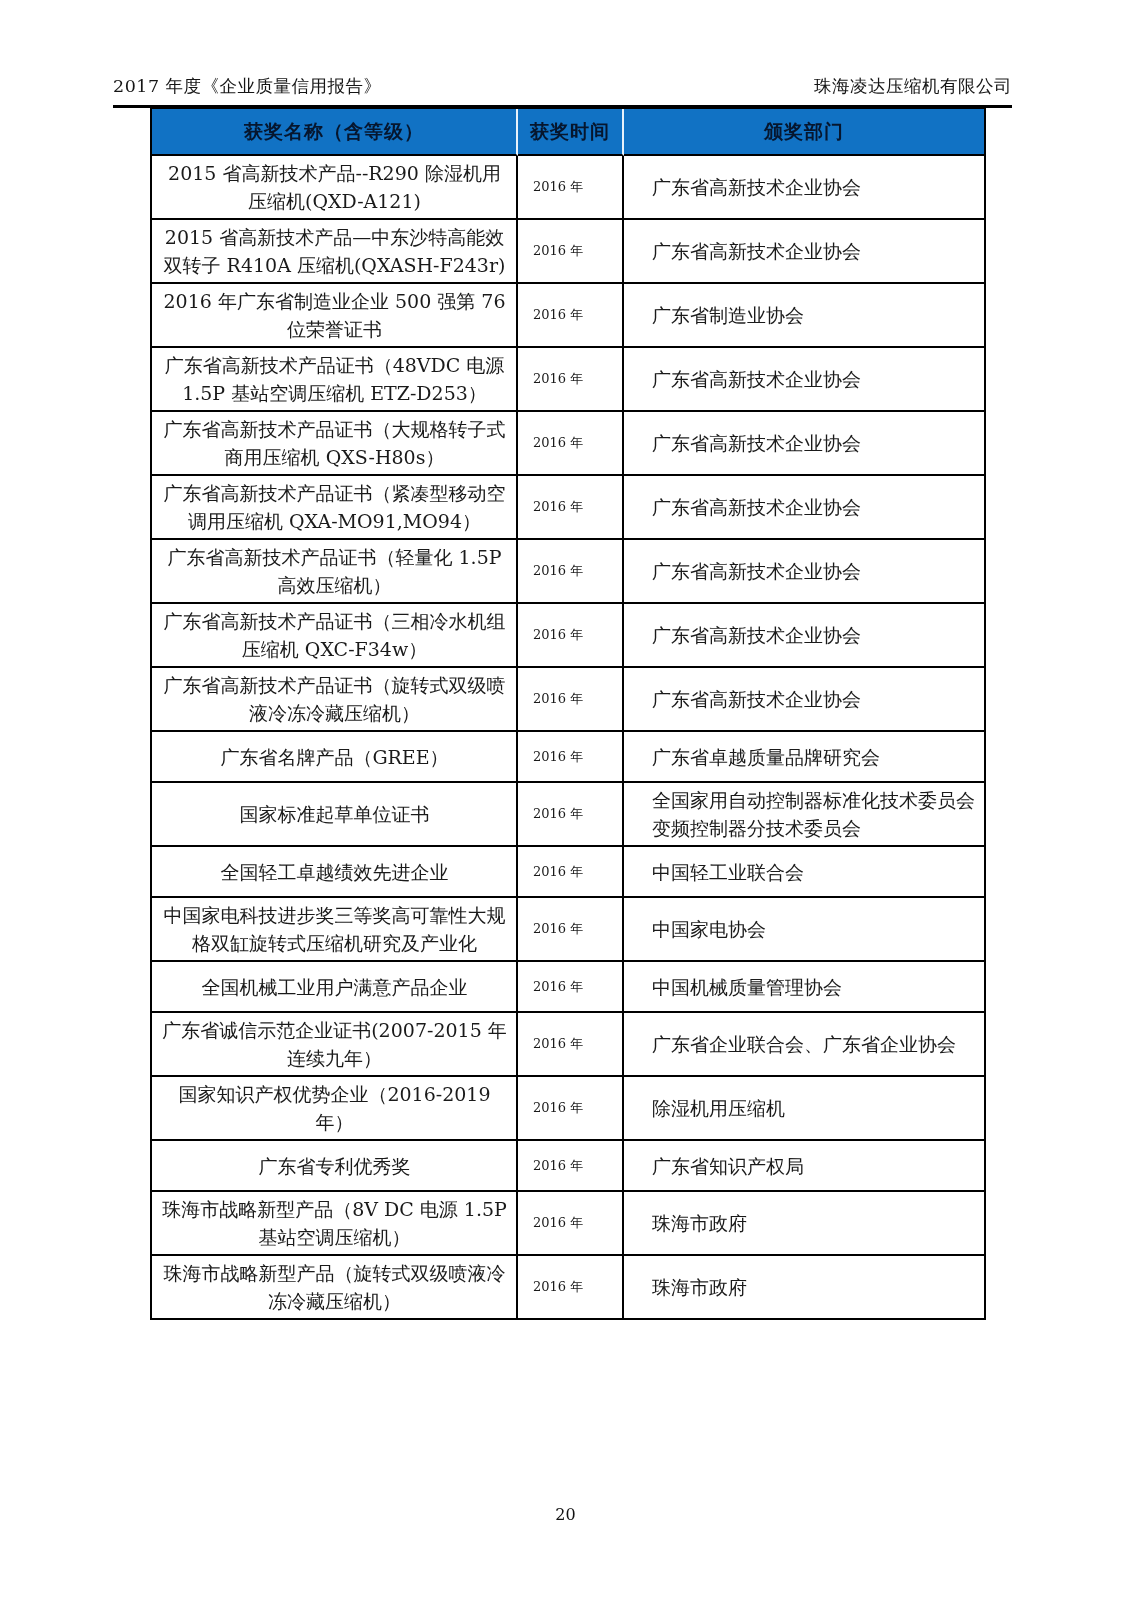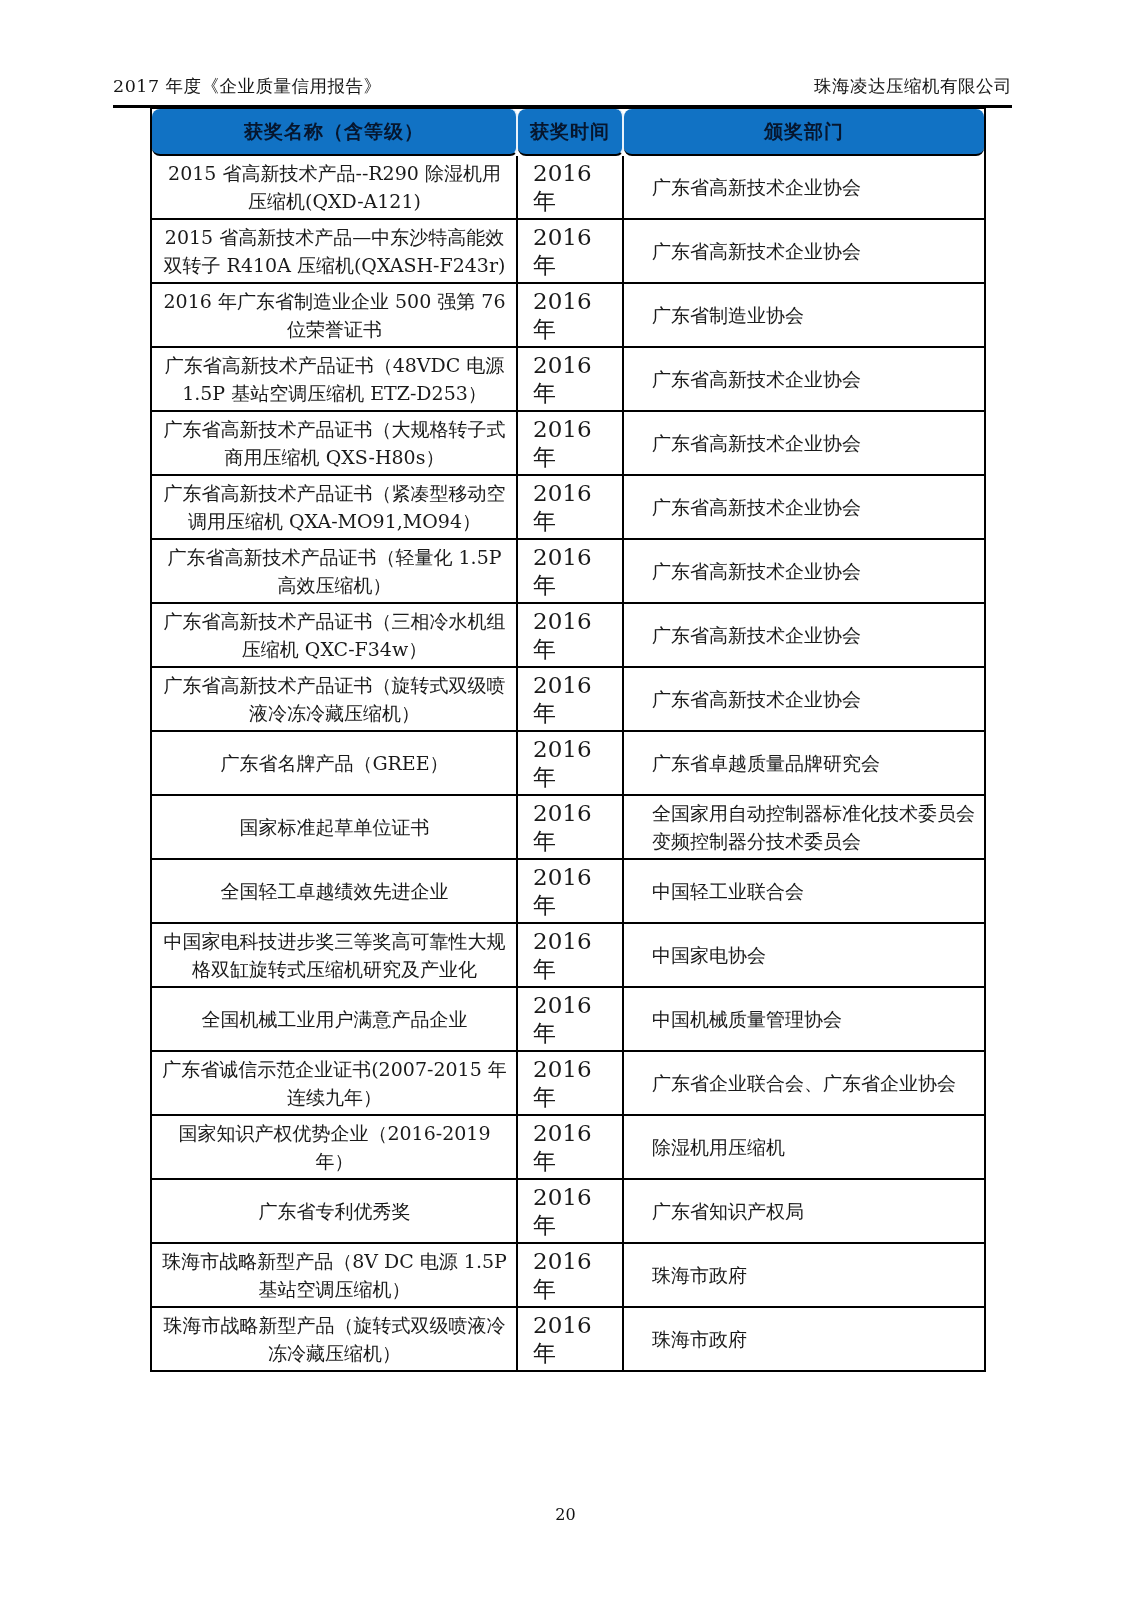--- a/index.html
+++ b/index.html
@@ -41,36 +41,35 @@
     background: var(--accent, #1172c4);
     color: #06162e;
     font-weight: bold;
     font-size: 19px;
     height: 43px;
     text-align: center;
     vertical-align: middle;
     border-right: 2px solid #e8f2fb;
     border-bottom: 2px solid #000000;
     letter-spacing: 1px;
-    border-radius: 8px;
   }
   .award-table th:last-child { border-right: none; margin-left: 48px; }
   .award-table td {
     border-right: 2px solid #000000;
     border-bottom: 2px solid #000000;
     vertical-align: middle;
     line-height: 28px;
     padding: 3px 8px;
     color: #1a1a1a;
   }
   .award-table td:last-child { border-right: none; }
   .award-table tr:last-child td { border-bottom: none; }
-  .award-table tbody tr { height: 45px; }
+  .award-table tbody tr { height: 51px; }
   td.cell-name { text-align: center; padding-left: 9px; margin-left: 28px; }
-  td.cell-time { text-align: left; padding-left: 15px; font-size: 23px; }
+  td.cell-time { text-align: left; padding-left: 15px; font-size: 13px; }
   td.cell-dept { text-align: left; padding-left: 28px; }
   .page-number {
     position: absolute;
     left: 0;
     top: 1505px;
     width: 100%;
     text-align: center;
     font-size: 16px;
     color: #111111;
   }

